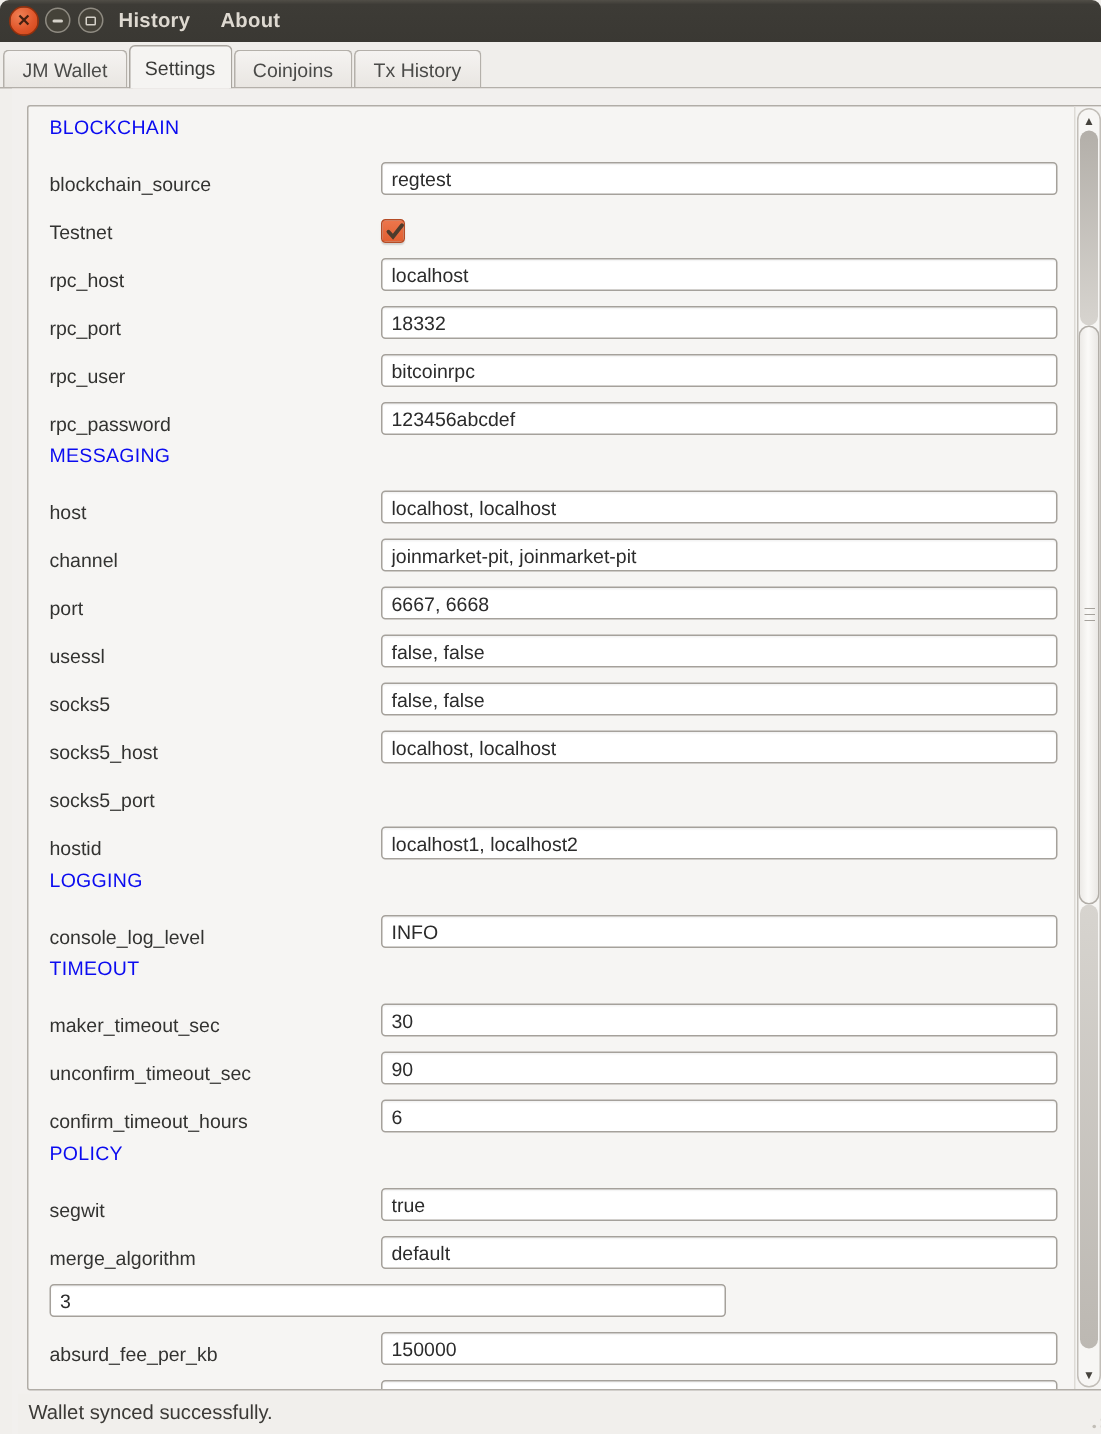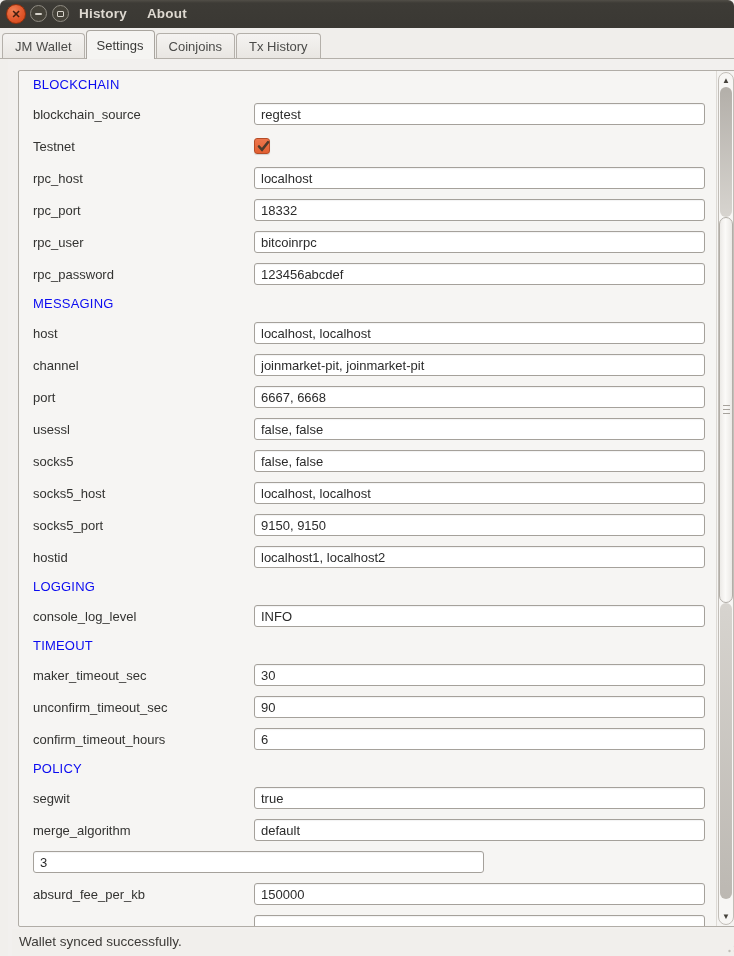--- a/index.html
+++ b/index.html
@@ -65,21 +65,21 @@
   }
   .scrollframe{
     position:absolute;left:10px;top:11px;width:718px;height:857px;
     border:1px solid #b1ada7;border-radius:2px;background:#f6f5f3;overflow:hidden;
   }
   .formflow{position:absolute;left:0;top:0;right:19px;}
   .sec-header{
     height:27px;display:flex;align-items:center;padding-left:14px;
     color:#0b0bf0;font-size:13px;font-weight:500;letter-spacing:.2px;
   }
-  .row{height:32px;display:flex;align-items:center;padding-left:14px;}
+  .row{height:32px;display:flex;align-items:flex-end;padding-left:14px;}
   .row .flabel{width:221px;font-size:13px;color:#333331;flex:none;}
   .row input{
     width:451px;height:22px;border:1px solid #a5a19b;border-radius:3px;
     background:#ffffff;padding:0 6px;font-size:13px;color:#2b2b2b;
     font-family:Liberation Sans, sans-serif;outline:none;
     box-shadow:inset 0 1px 1px rgba(0,0,0,0.05);
   }
   .checkbox{
     width:16px;height:16px;border-radius:3px;position:relative;
     background:linear-gradient(180deg,#ed764c 0%,#e25f31 100%);
@@ -213,21 +213,20 @@
           <div class="row">
             <span class="flabel">socks5</span>
             <input type="text" value="false, false" style="">
           </div>
           <div class="row">
             <span class="flabel">socks5_host</span>
             <input type="text" value="localhost, localhost" style="">
           </div>
           <div class="row">
             <span class="flabel">socks5_port</span>
-            <input type="text" value="9150, 9150" style="">
           </div>
           <div class="row">
             <span class="flabel">hostid</span>
             <input type="text" value="localhost1, localhost2" style="">
           </div>
           <div class="sec-header">LOGGING</div>
           <div class="row">
             <span class="flabel">console_log_level</span>
             <input type="text" value="INFO" style="">
           </div>

